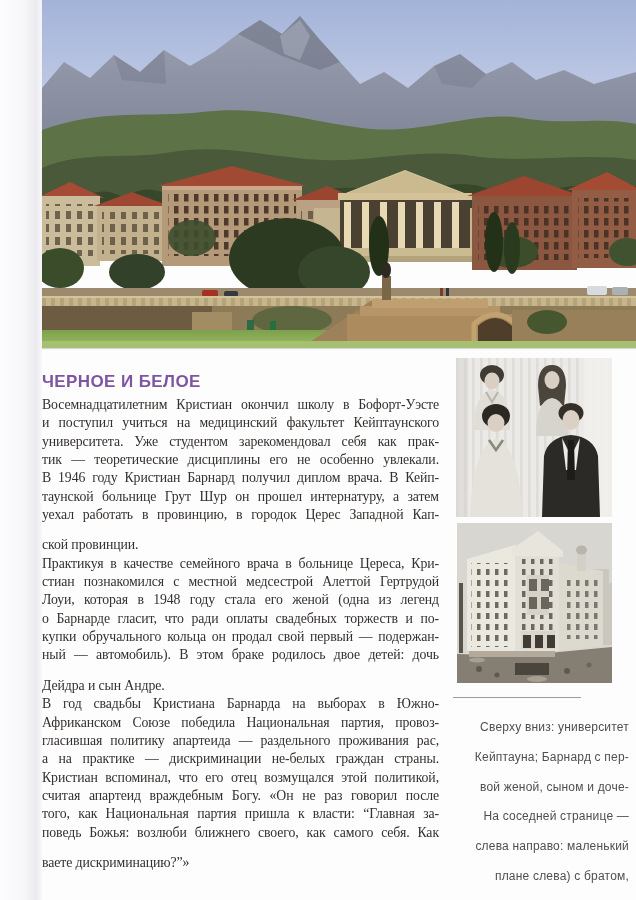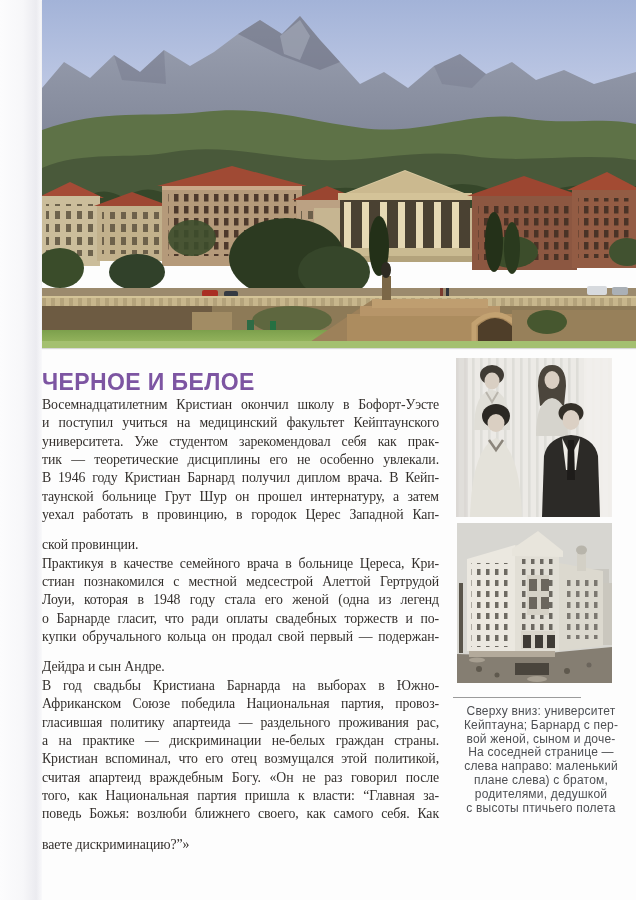--- a/index.html
+++ b/index.html
@@ -16,38 +16,38 @@
   figure{margin:0;padding:0;}
   .photo-top{
     position:absolute;left:42px;top:0;width:594px;height:348px;overflow:hidden;
     box-shadow:0 1px 1px rgba(0,0,0,0.15);
   }
   .photo-family{position:absolute;left:456px;top:358px;width:156px;height:159px;overflow:hidden;}
   .photo-hospital{position:absolute;left:457px;top:523px;width:155px;height:160px;overflow:hidden;}
   .heading{
     position:absolute;left:42px;top:369px;margin:0;
     font-family:"Liberation Sans", sans-serif;
-    font-size:23px;line-height:26px;font-weight:600;letter-spacing:0.4px;
+    font-size:17px;line-height:26px;font-weight:600;letter-spacing:0.4px;
     color:var(--accent-heading,#7d55a2);
   }
   .body-col{
     position:absolute;left:42px;top:396px;width:397px;
     font-size:13.8px;line-height:18.35px;color:var(--body-text,#34302d);
     letter-spacing:-0.1px;
   }
   .para .tline{text-align:justify;text-align-last:justify;white-space:nowrap;}
   .para .tline:last-child{text-align-last:left;margin-top:12px;}
   .caption-rule{position:absolute;left:453px;top:697px;width:128px;height:1px;background:#9b9b9b;}
   .caption{
     position:absolute;left:453px;top:705px;width:176px;
     font-family:"Liberation Sans", sans-serif;
     font-size:12px;line-height:13.8px;letter-spacing:0.2px;
     color:var(--caption-text,#4d4f53);
   }
-  .caption .tline{text-align:center;}
+  .caption .tline{text-align:right;margin-top:16px;}
   svg{display:block;}
 </style>
 </head>
 <body>
 
 <div class="page">
 
   <div class="gutter-shade"></div>
 
   <figure class="photo-top">
@@ -188,20 +188,21 @@
         <div class="tline">таунской больнице Грут Шур он прошел интернатуру, а затем</div>
         <div class="tline">уехал работать в провинцию, в городок Церес Западной Кап-</div>
         <div class="tline">ской провинции.</div>
       </div>
     <div class="para">
         <div class="tline">Практикуя в качестве семейного врача в больнице Цереса, Кри-</div>
         <div class="tline">стиан познакомился с местной медсестрой Алеттой Гертрудой</div>
         <div class="tline">Лоуи, которая в 1948 году стала его женой (одна из легенд</div>
         <div class="tline">о Барнарде гласит, что ради оплаты свадебных торжеств и по-</div>
         <div class="tline">купки обручального кольца он продал свой первый — подержан-</div>
+        <div class="tline">ный — автомобиль). В этом браке родилось двое детей: дочь</div>
         <div class="tline">Дейдра и сын Андре.</div>
       </div>
     <div class="para">
         <div class="tline">В год свадьбы Кристиана Барнарда на выборах в Южно-</div>
         <div class="tline">Африканском Союзе победила Национальная партия, провоз-</div>
         <div class="tline">гласившая политику апартеида — раздельного проживания рас,</div>
         <div class="tline">а на практике — дискриминации не-белых граждан страны.</div>
         <div class="tline">Кристиан вспоминал, что его отец возмущался этой политикой,</div>
         <div class="tline">считая апартеид враждебным Богу. «Он не раз говорил после</div>
         <div class="tline">того, как Национальная партия пришла к власти: “Главная за-</div>

